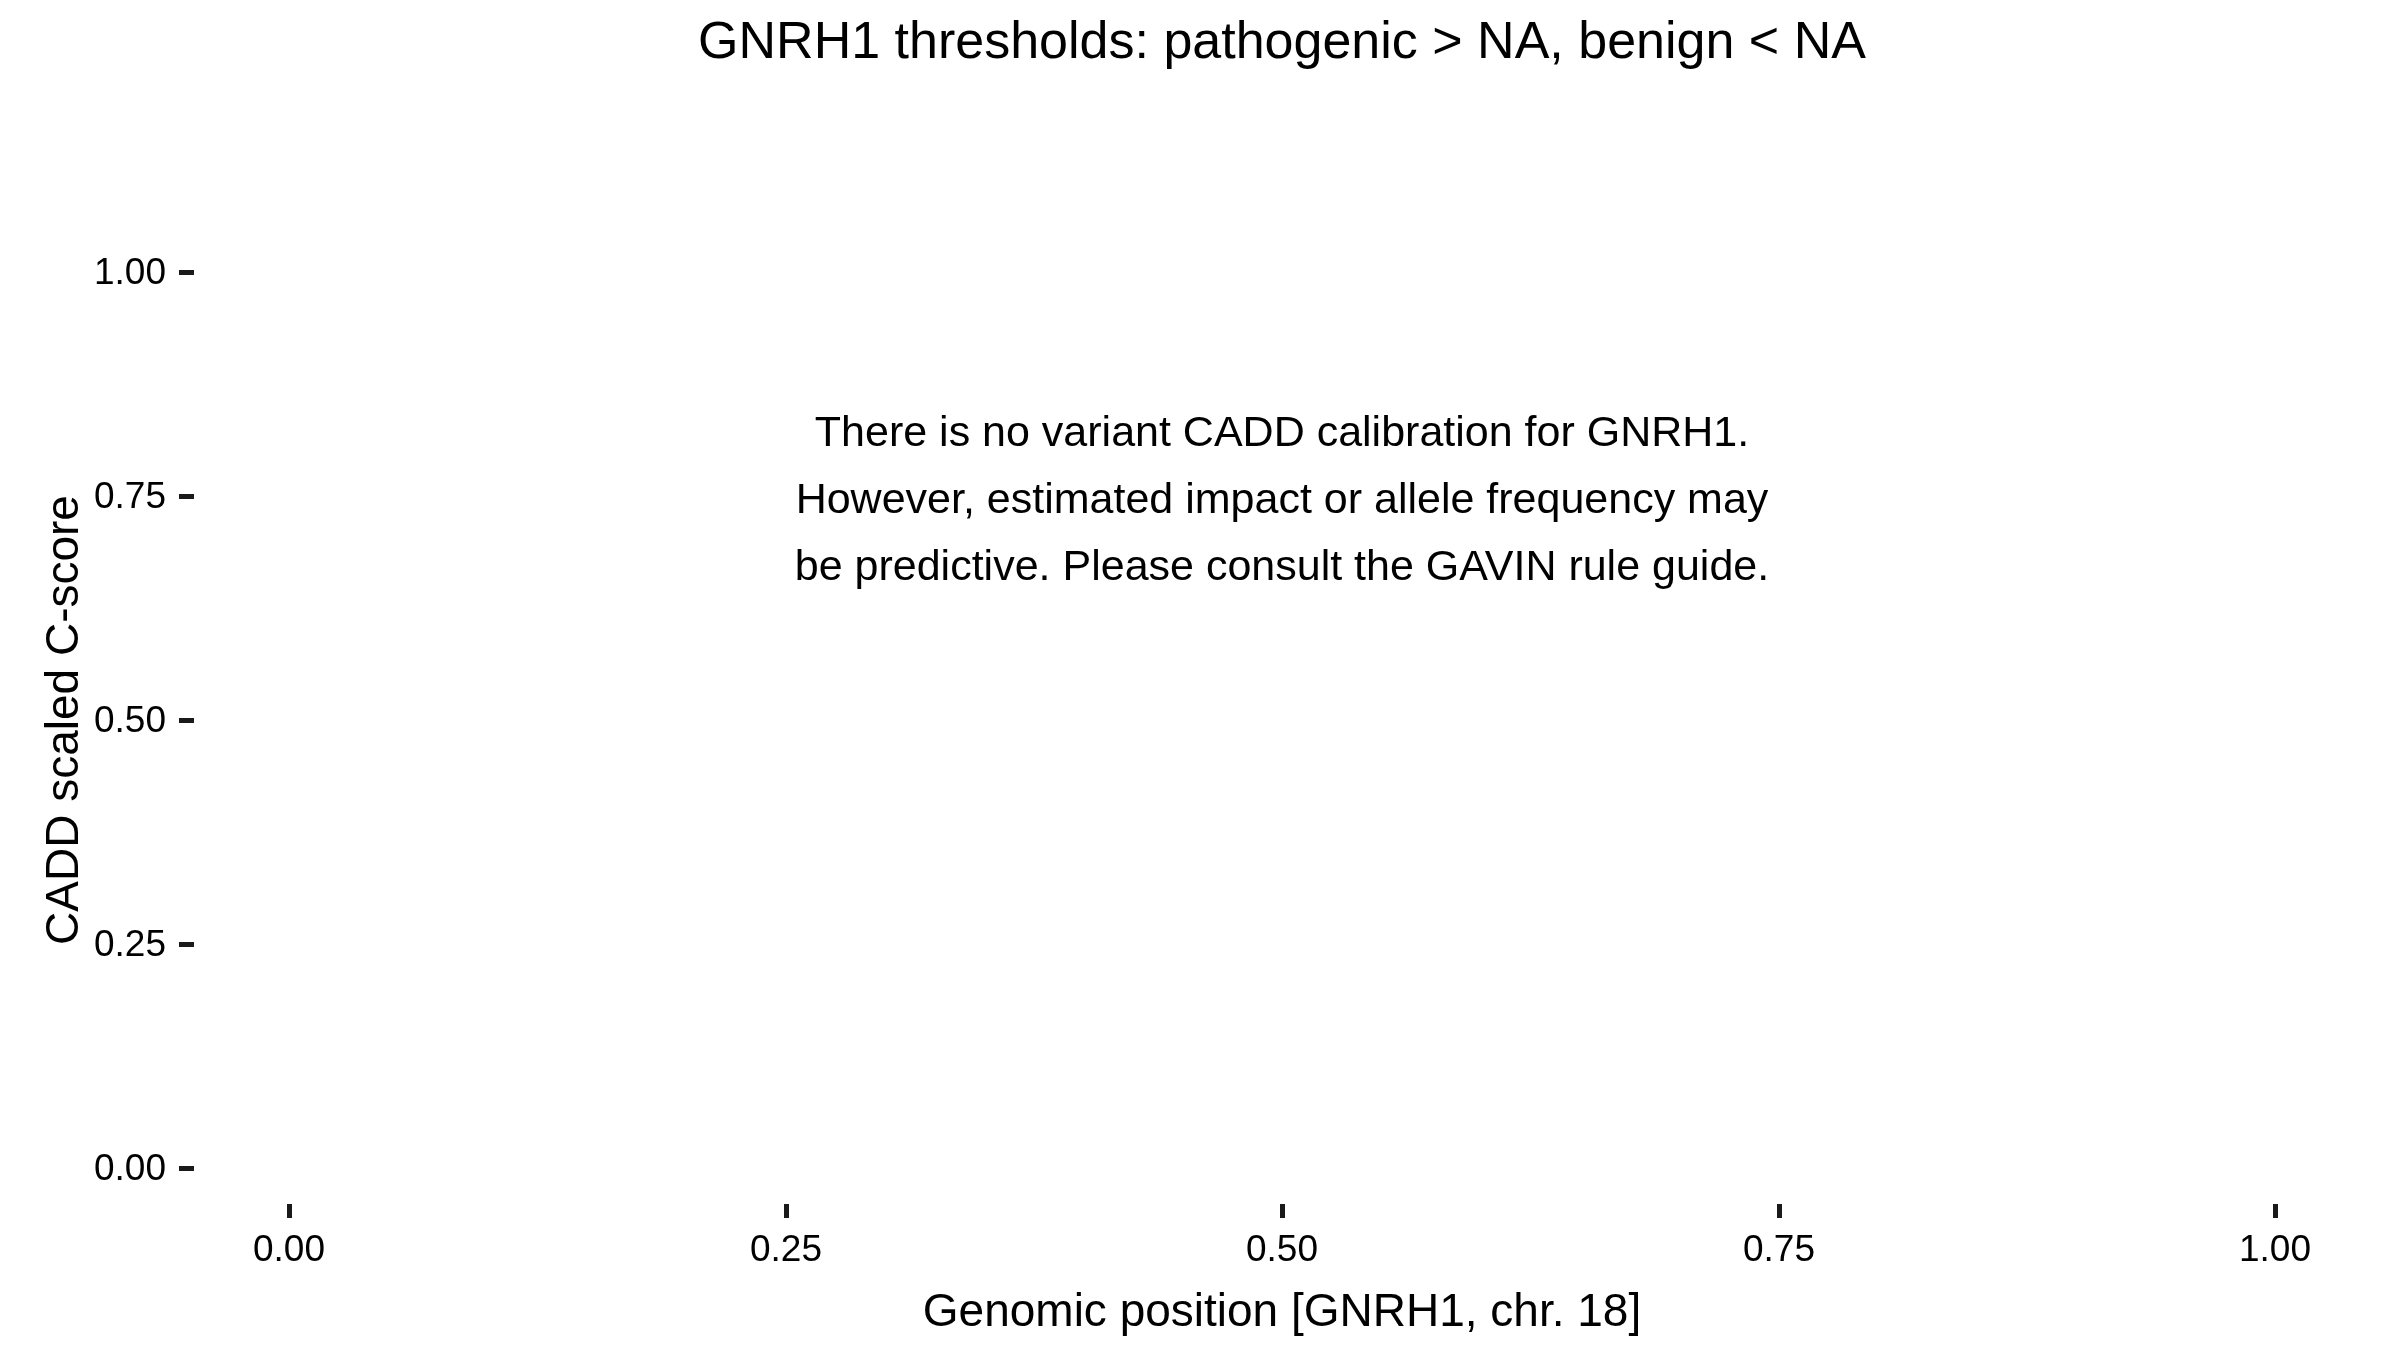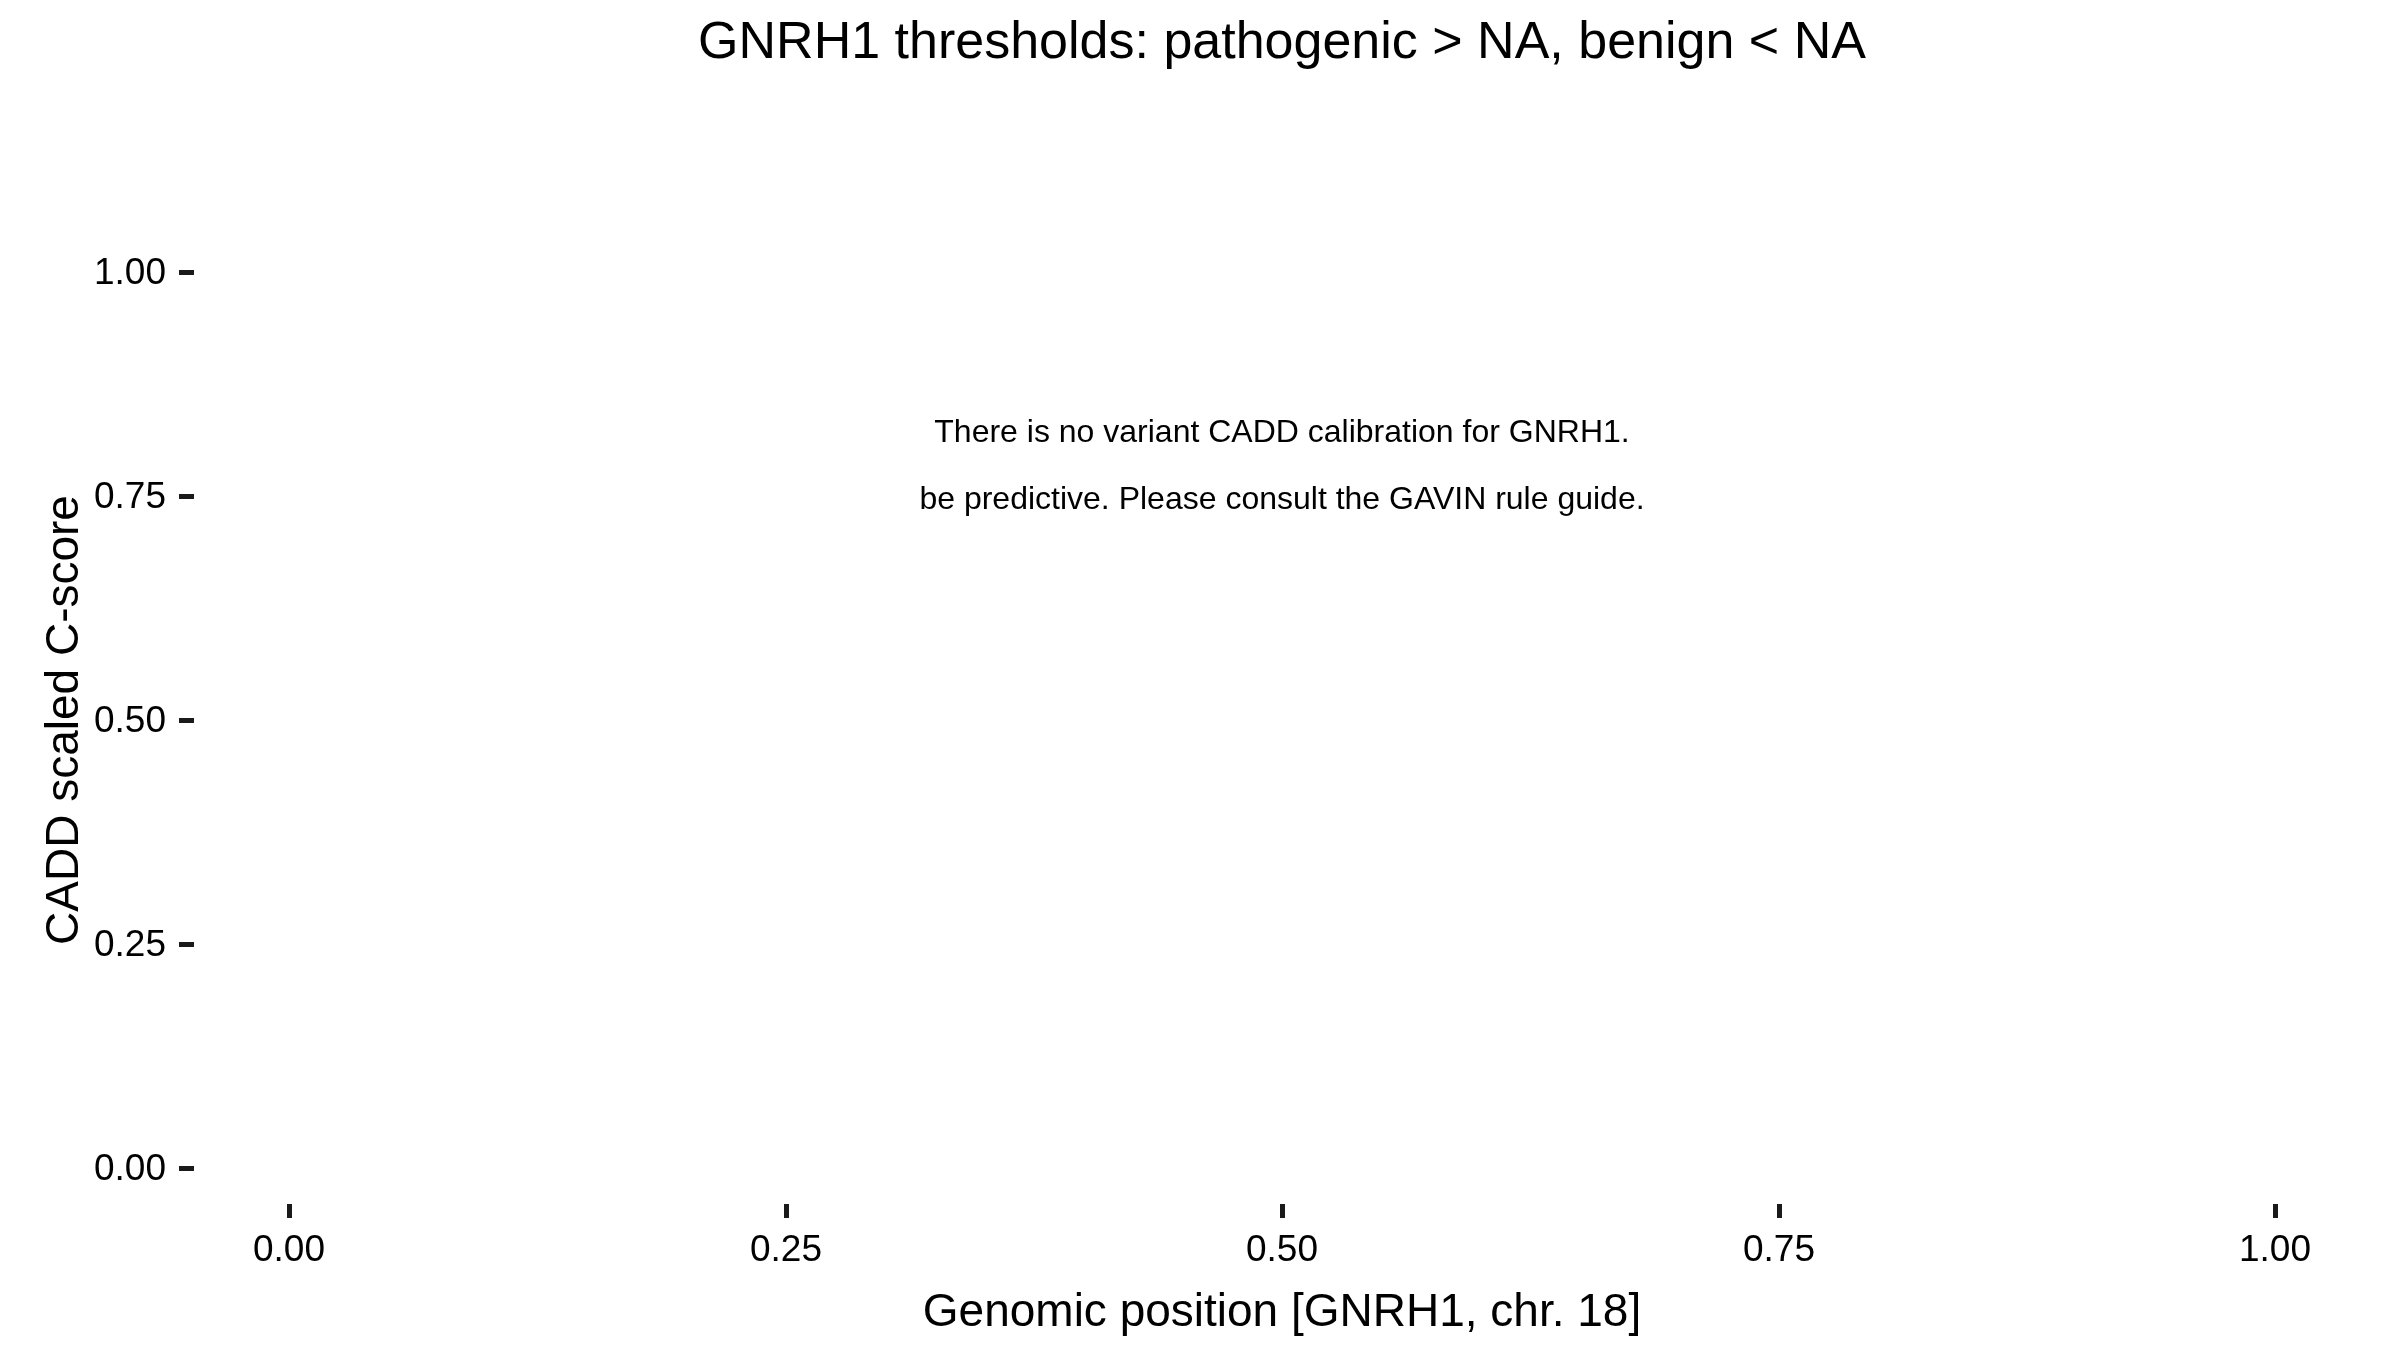--- a/index.html
+++ b/index.html
@@ -21,21 +21,21 @@
     font-size: 52px; line-height: 65px;
     color: #000000;
     white-space: nowrap;
   }
 
   
   .annotation {
     position: absolute;
     top: 398px; left: 182px; width: 2200px;
     text-align: center;
-    font-size: 32px; line-height: 67px;
+    font-size: 43px; line-height: 67px;
     color: #000000;
   }
 
   
   .y-axis-title {
     position: absolute;
     top: 720px; left: 62px;
     transform: translate(-50%, -50%) rotate(-90deg);
     font-size: 46px;
     white-space: nowrap;
@@ -118,20 +118,21 @@
 <div class="figure">
 
   <div class="panel"></div>
 
   <div class="chart-title">
     <div>GNRH1 thresholds: pathogenic &gt; NA, benign &lt; NA</div>
   </div>
 
   <div class="annotation">
     <div>There is no variant CADD calibration for GNRH1.</div>
+    <div>However, estimated impact or allele frequency may</div>
     <div>be predictive. Please consult the GAVIN rule guide.</div>
   </div>
 
   <div class="y-axis-title">CADD scaled C-score</div>
 
   <div class="x-axis-title">Genomic position [GNRH1, chr. 18]</div>
 
   <div class="ytick-label y0">1.00</div>
   <div class="ytick-label y1">0.75</div>
   <div class="ytick-label y2">0.50</div>

